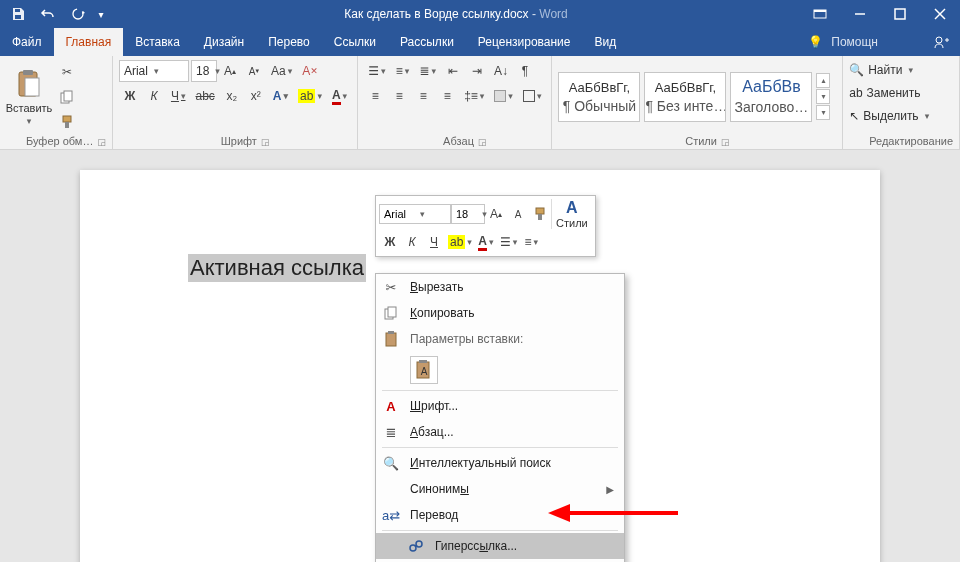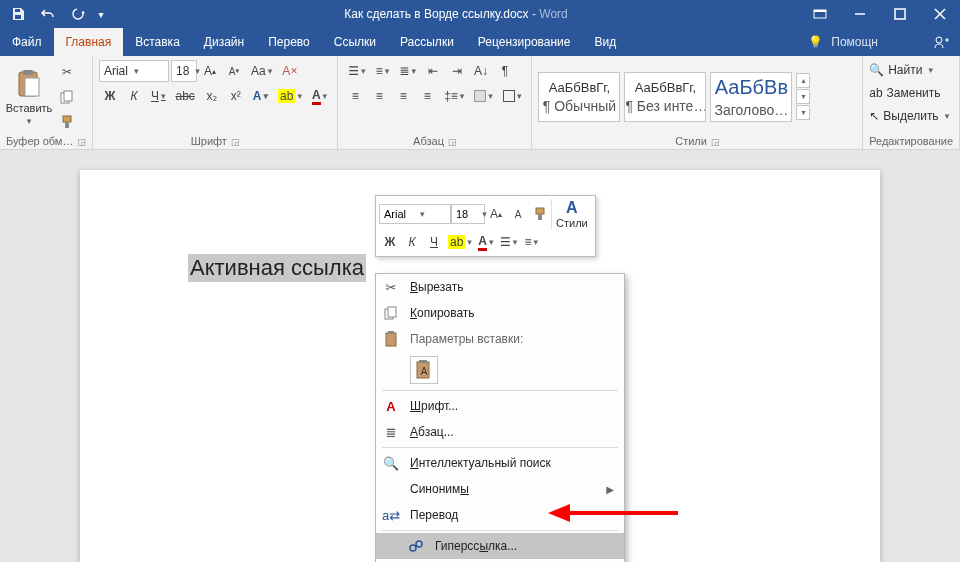--- a/index.html
+++ b/index.html
@@ -19,36 +19,36 @@
 .tabs { height: 28px; background: #2b579a; display: flex; align-items: stretch; color: #fff; font-size: 12px; }
 .tab { padding: 0 12px; display: flex; align-items: center; cursor: pointer; }
 .tab.active { background: #f3f3f3; color: #c2410c; }
 .tab.file { color: #fff; }
 .tabs-right { margin-left: auto; display: flex; align-items: center; gap: 8px; padding-right: 10px; color: #d8e1ef; }
 
 
 .ribbon { height: 94px; background: #f3f3f3; border-bottom: 1px solid #d4d4d4; display: flex; }
 .group { border-right: 1px solid #d4d4d4; padding: 4px 6px 0 6px; display: flex; flex-direction: column; position: relative; }
 .group-body { flex: 1; display: flex; gap: 4px; }
-.group-label { font-size: 11px; color: #666; text-align: center; padding: 2px 0; }
+.group-label { font-size: 11px; color: #666; text-align: center; padding: 2px 0; margin-left: 20px; }
 .group-label .launcher { font-size: 9px; color: #888; margin-left: 4px; }
 .big-btn { width: 46px; display: flex; flex-direction: column; align-items: center; justify-content: center; gap: 2px; font-size: 11px; color: #333; }
 .big-icon { width: 32px; height: 32px; display: flex; align-items: center; justify-content: center; }
 .rows { display: flex; flex-direction: column; gap: 3px; }
 .row { display: flex; align-items: center; gap: 2px; }
 .ctl { height: 22px; min-width: 22px; border: 1px solid transparent; display: flex; align-items: center; justify-content: center; font-size: 12px; color: #444; padding: 0 3px; }
 .combo { border: 1px solid #c6c6c6; background: #fff; height: 22px; display: flex; align-items: center; padding: 0 4px; font-size: 12px; color: #333; }
 .combo .arrow { margin-left: 6px; font-size: 9px; color: #666; }
 .font-name { width: 70px; }
 .font-size { width: 26px; }
 .dd { font-size: 9px; color: #666; margin-left: 2px; }
 .styles-gallery { display: flex; gap: 4px; align-items: center; }
 .style-box { width: 82px; height: 50px; border: 1px solid #c6c6c6; background: #fff; display: flex; flex-direction: column; align-items: center; justify-content: center; font-size: 11px; }
 .style-prev { font-size: 13px; color: #333; }
-.style-prev.blue { color: #2b579a; font-size: 20px; }
+.style-prev.blue { color: #2b579a; font-size: 16px; }
 .style-lbl { font-size: 14px; color: #555; margin-top: 3px; white-space: nowrap; overflow: hidden; width: 100%; text-align: center; }
 .style-arrows { width: 14px; display: flex; flex-direction: column; gap: 1px; }
 .style-arrows div { height: 15px; border: 1px solid #c6c6c6; background: #fff; font-size: 8px; display: flex; align-items: center; justify-content: center; color: #666; }
 .edit-col { display: flex; flex-direction: column; gap: 3px; font-size: 12px; color: #333; }
 .edit-item { display: flex; align-items: center; gap: 4px; height: 20px; }
 
 
 .doc-area { position: absolute; top: 150px; left: 0; right: 0; bottom: 0; background: #e6e6e6; overflow: hidden; }
 .page { position: absolute; left: 80px; top: 20px; width: 800px; height: 1000px; background: #fff; box-shadow: 0 2px 6px rgba(0,0,0,.25); }
 .sel-text { position: absolute; left: 108px; top: 84px; background: #c9c9c9; font-size: 22px; font-family: Arial; color: #222; padding: 1px 2px; }

